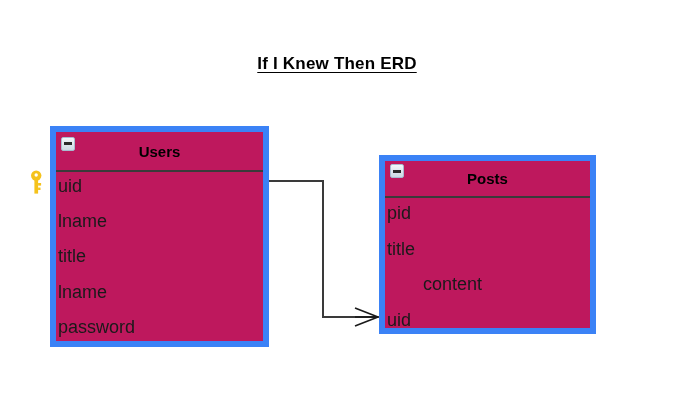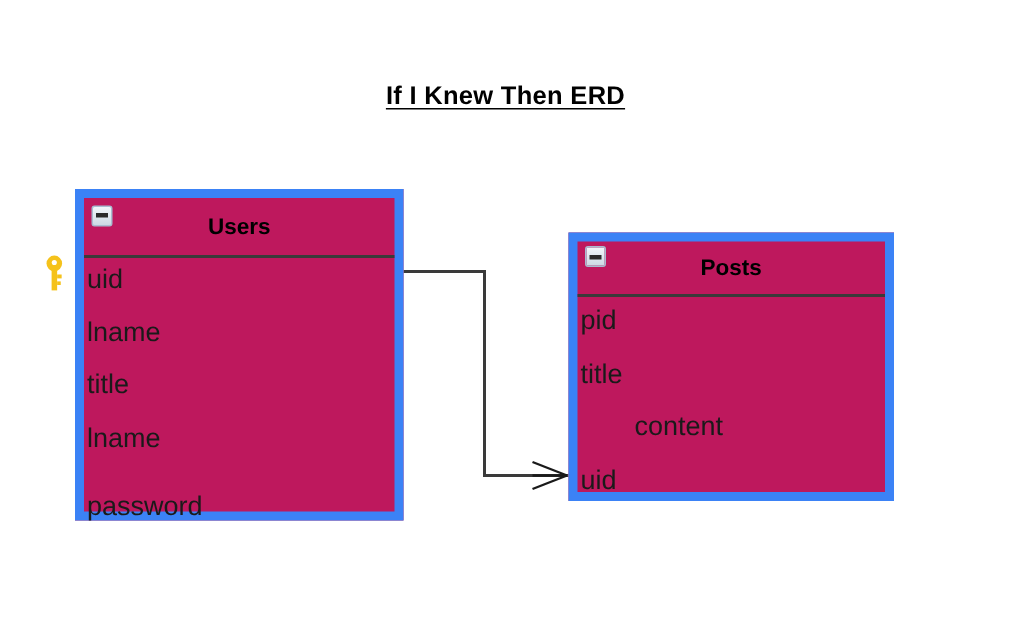--- a/index.html
+++ b/index.html
@@ -137,21 +137,21 @@
         </span>
         <div class="entity-title">Users</div>
       </div>
     </div>
   </div>
 
   <div class="attr" style="left:58px; top:177px;">uid</div>
   <div class="attr" style="left:58px; top:212px;">lname</div>
   <div class="attr" style="left:58px; top:247px;">title</div>
   <div class="attr" style="left:58px; top:283px;">lname</div>
-  <div class="attr" style="left:58px; top:318px;margin-top:10px;">password</div>
+  <div class="attr" style="left:58px; top:318px;">password</div>
 
   <svg class="key-icon" style="left:30px; top:170px;" viewBox="0 0 13 24" xmlns="http://www.w3.org/2000/svg">
     <circle cx="6.2" cy="5.6" r="5.2" fill="#f5c21b"></circle>
     <circle cx="6.2" cy="5.0" r="1.7" fill="#ffffff"></circle>
     <rect x="4.4" y="9.2" width="3.7" height="14.4" fill="#f5c21b"></rect>
     <rect x="8.1" y="13.0" width="3.0" height="2.6" fill="#f5c21b"></rect>
     <rect x="8.1" y="17.6" width="2.4" height="2.4" fill="#f5c21b"></rect>
   </svg>
 
   <div class="entity" id="entity-1" style="left:379px; top:155px; width:217px; height:179px;">

